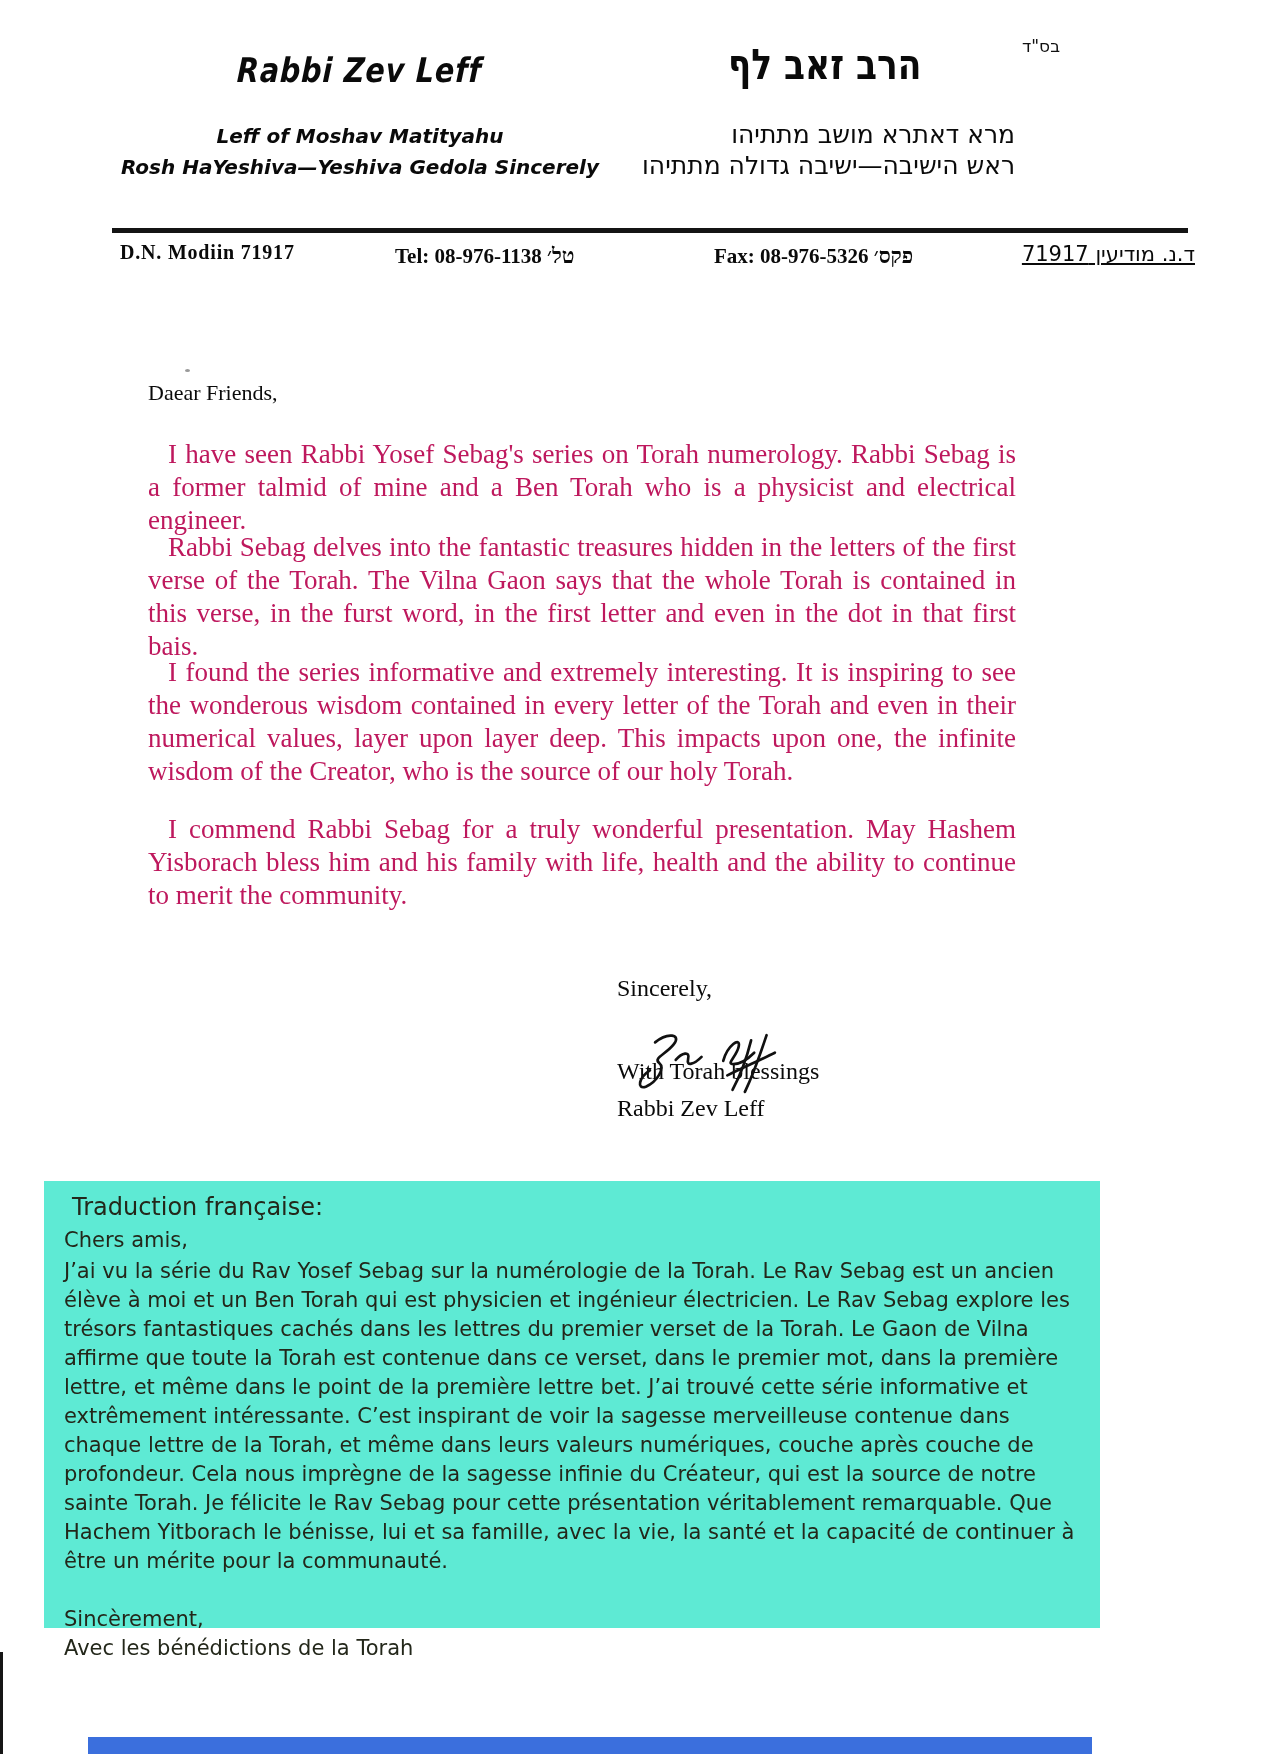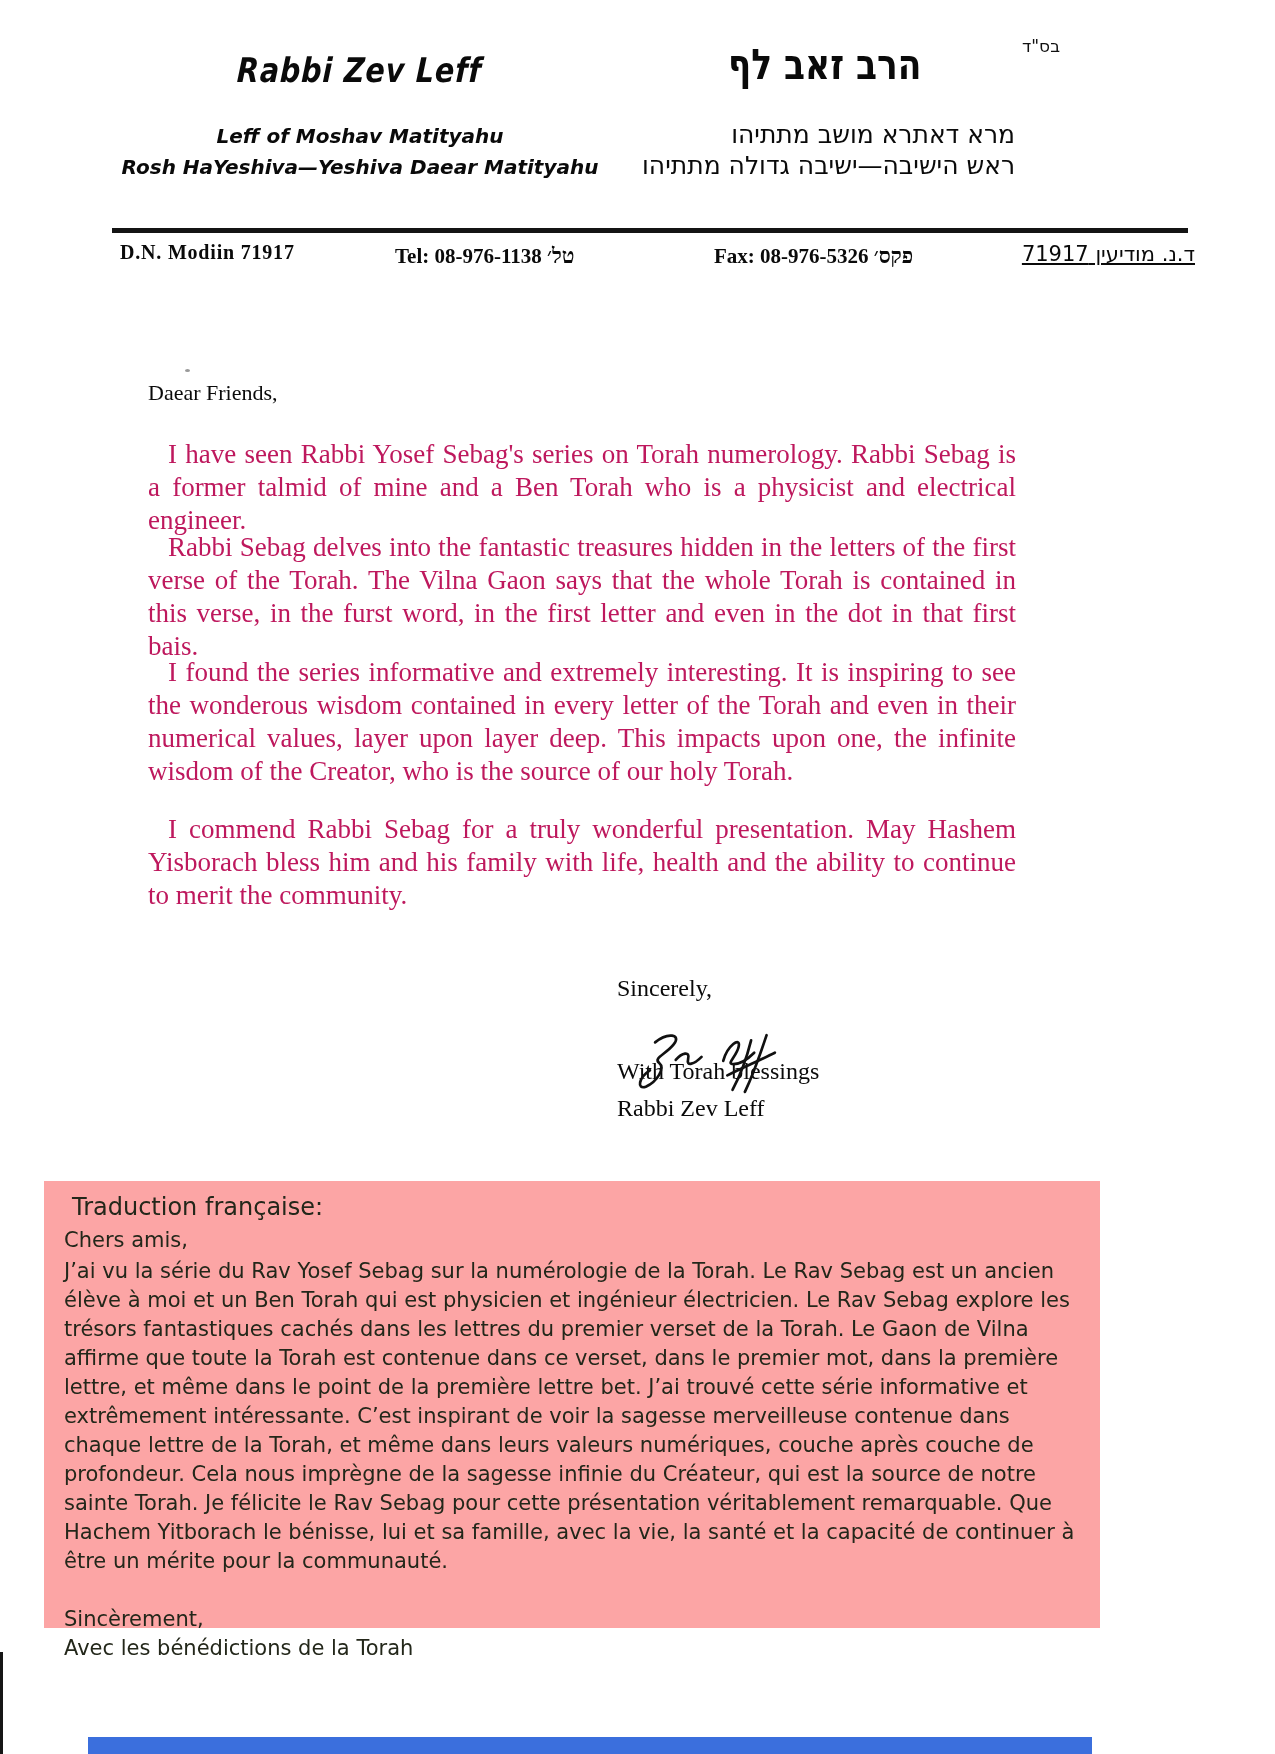--- a/index.html
+++ b/index.html
@@ -97,21 +97,21 @@
   }
   .c1 { top: 975px; }
   .c2 { top: 1058px; }
   .sig { left: 626px; top: 1030px; width: 180px; height: 64px; }
   .sig path { fill: none; stroke: #111; stroke-width: 2.6; stroke-linecap: round; stroke-linejoin: round; }
   .sig-name { left: 617px; top: 1095px; font-size: 24px; white-space: nowrap; }
 
   
   .trbox {
     left: 44px; top: 1181px; width: 1056px; height: 447px;
-    background: #fca5a5;
+    background: #5eead4;
     box-sizing: border-box;
     padding: 10px 8px 10px 20px;
     font-family: "DejaVu Sans", sans-serif;
     color: #23271a;
   }
   .tr-title { font-size: 24px; line-height: 32px; padding-left: 8px; margin-bottom: 3px; }
   .tr-sal   { font-size: 21px; line-height: 29px; margin-bottom: 2px; }
   .tr-body  { font-size: 21px; line-height: 29px; width: 1028px; text-align: left; }
   .tr-gap   { height: 29px; }
   .tr-close { font-size: 21px; line-height: 29px; }
@@ -126,21 +126,21 @@
 </style>
 </head>
 <body>
 
 <div class="page">
 
   <div class="abs bsd" dir="rtl">בס"ד</div>
   <div class="abs name-en">Rabbi Zev Leff</div>
   <div class="abs name-he" dir="rtl">הרב זאב לף</div>
   <div class="abs sub-en sub-en1">Leff of Moshav Matityahu</div>
-  <div class="abs sub-en sub-en2">Rosh HaYeshiva—Yeshiva Daear Matityahu</div>
+  <div class="abs sub-en sub-en2">Rosh HaYeshiva—Yeshiva Gedola Sincerely</div>
   <div class="abs sub-he sub-he1" dir="rtl">מרא דאתרא מושב מתתיהו</div>
   <div class="abs sub-he sub-he2" dir="rtl">ראש הישיבה—ישיבה גדולה מתתיהו</div>
   <div class="abs rule"></div>
   <div class="abs addr-en">D.N. Modiin 71917</div>
   <div class="abs tel">Tel: 08-976-1138 טל׳</div>
   <div class="abs fax">Fax: 08-976-5326 פקס׳</div>
   <div class="abs addr-he" dir="rtl">ד.נ. מודיעין 71917</div>
 
   <div class="abs salutation">Daear Friends,</div>
   <div class="abs speck"></div>

